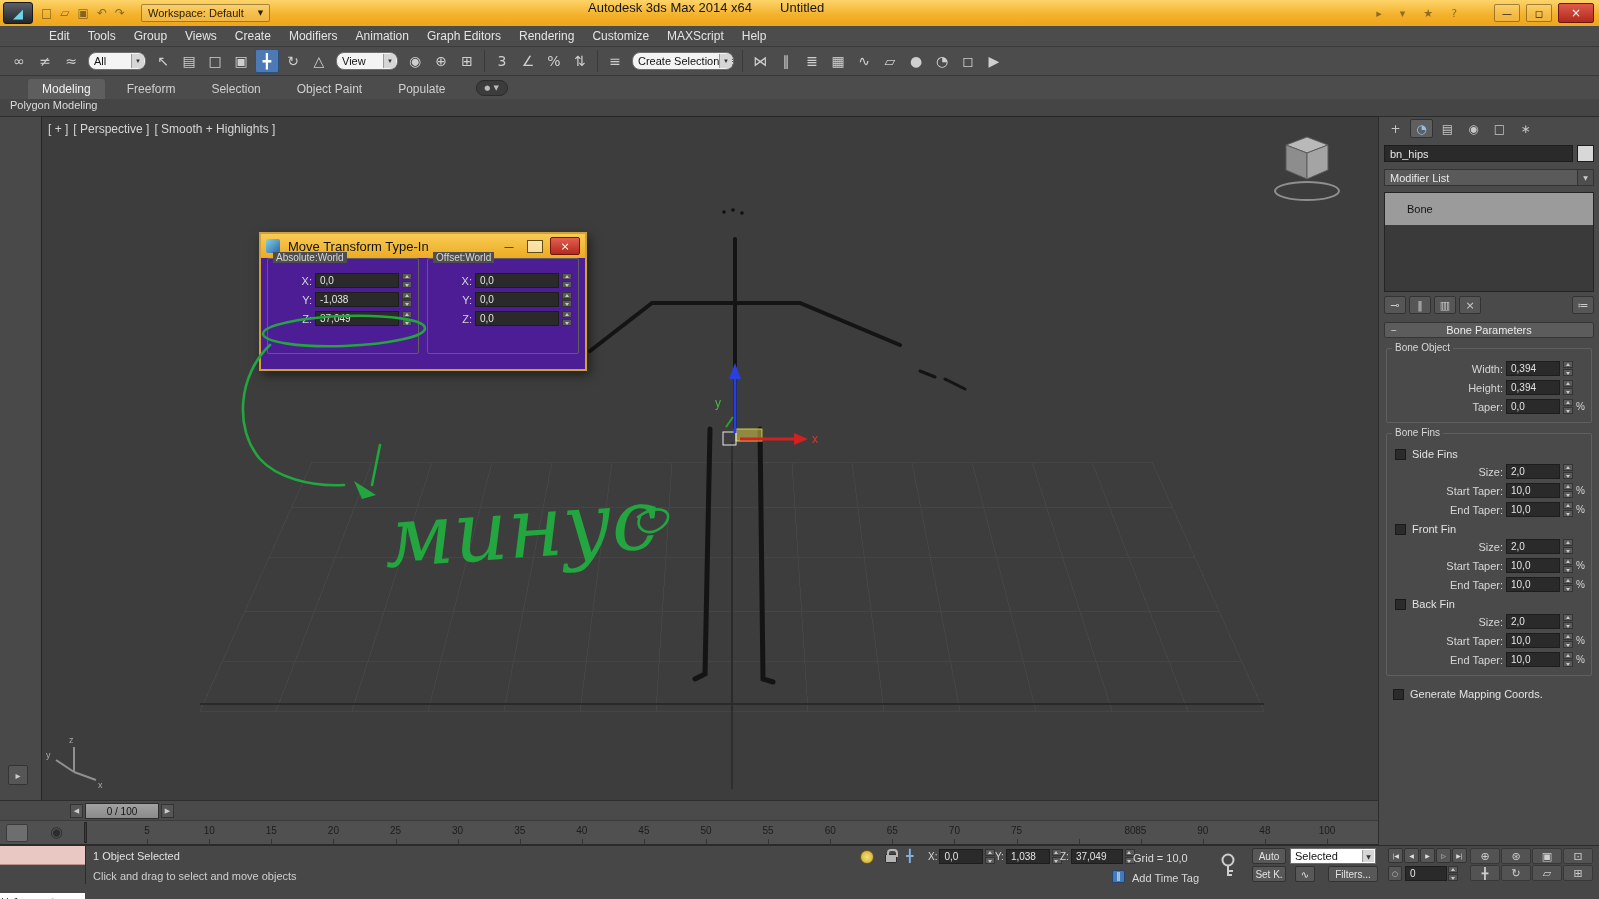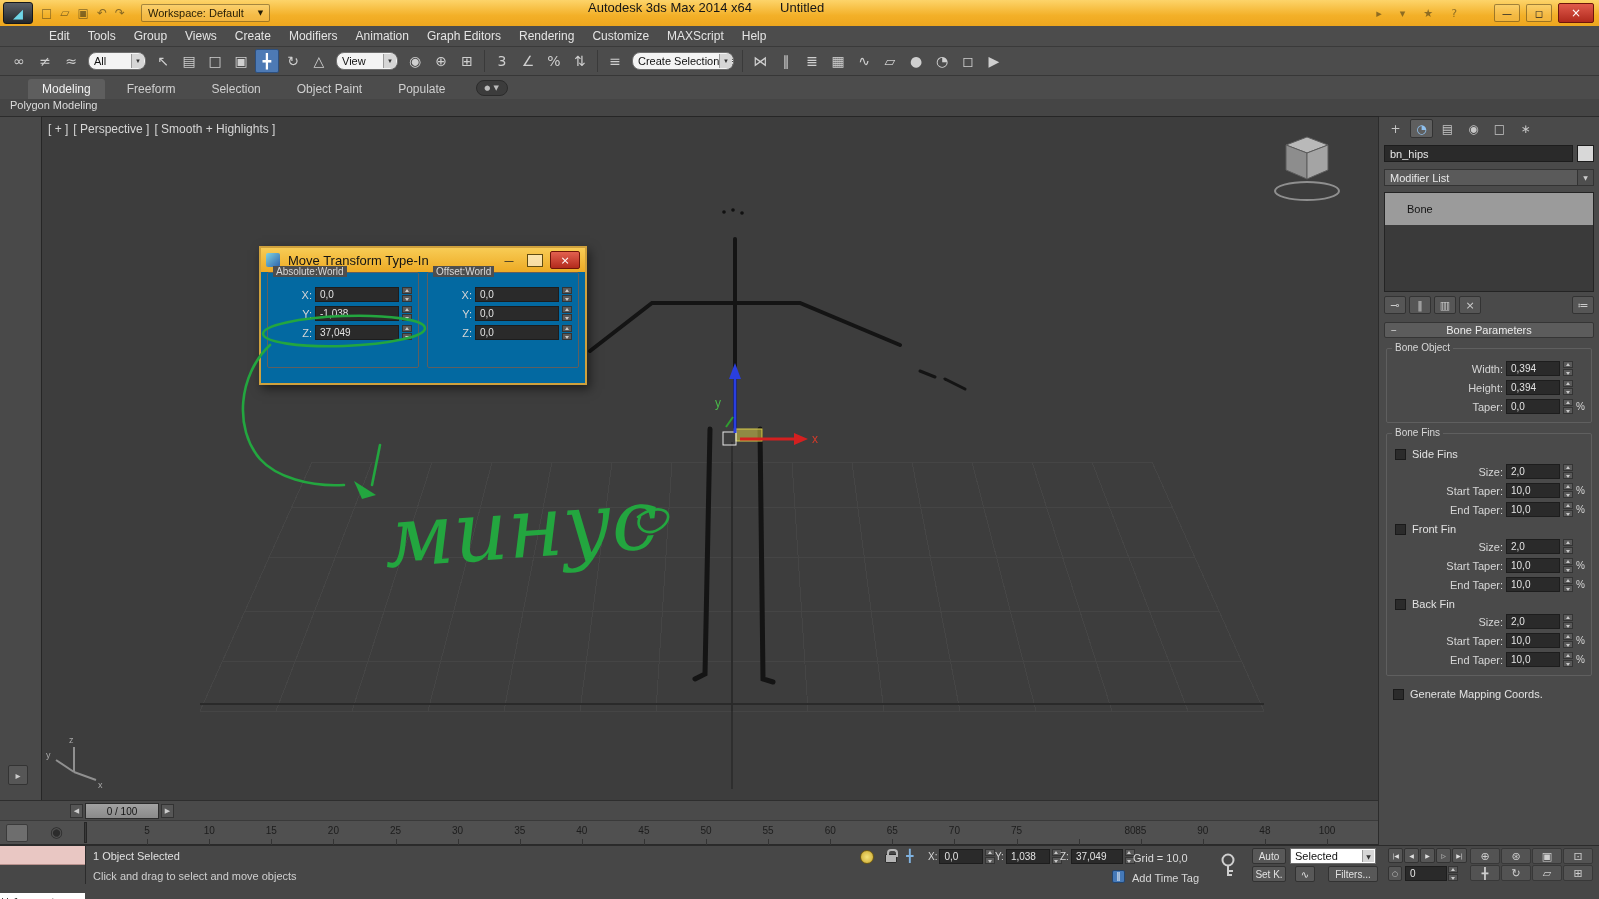--- a/index.html
+++ b/index.html
@@ -47,21 +47,21 @@
 .vp-flyout-btn{position:absolute;left:8px;top:648px;width:20px;height:20px;background:#565656;border:1px solid #333;border-radius:2px;color:#ccc;display:flex;align-items:center;justify-content:center;font-size:10px;font-family:"DejaVu Sans",sans-serif;}
 .viewport{position:absolute;left:42px;top:117px;width:1336px;height:683px;background:#3d3d3d;overflow:hidden;outline:1px solid #262626;}
 .scene{position:absolute;left:0;top:0;z-index:1;}
 .anno{position:absolute;left:0;top:0;z-index:9;pointer-events:none;}
 .vp-label{position:absolute;left:6px;top:5px;z-index:3;display:flex;gap:5px;font-size:12px;color:#d6d6d6;}
 .viewcube{position:absolute;right:26px;top:14px;z-index:3;}
 .anno-stroke{stroke:var(--anno);}
 .anno-fill{fill:var(--anno);}
 
 
-.dialog{position:absolute;left:217px;top:129px;width:328px;height:139px;z-index:5;background:#0369a1;border:2px solid #cfa13d;box-shadow:3px 4px 10px rgba(0,0,0,.5);}
+.dialog{position:absolute;left:217px;top:115px;width:328px;height:139px;z-index:5;background:#4c1d95;border:2px solid #cfa13d;box-shadow:3px 4px 10px rgba(0,0,0,.5);}
 .dlg-title{height:24px;background:linear-gradient(#f8cc55,#edaa24);display:flex;align-items:center;padding:0 5px;color:#141414;}
 .dlg-icon{width:14px;height:14px;border-radius:2px;background:linear-gradient(135deg,#7fd3e2,#2d62aa);margin-right:8px;flex:none;}
 .dlg-title-text{font-size:13px;flex:1;}
 .dlg-btn{width:22px;height:16px;display:flex;align-items:center;justify-content:center;color:#222;font-size:10px;font-family:"DejaVu Sans",sans-serif;}
 .dlg-btn.sq{width:16px;height:13px;border:1px solid #5f4c12;background:rgba(255,255,255,.55);margin:0 7px;}
 .dlg-btn.close{width:30px;height:18px;background:linear-gradient(#e2604f,#b22a1c);border:1px solid #6f150a;border-radius:2px;color:#fff;font-size:11px;}
 .dlg-body{display:flex;padding:0 6px 0 6px;gap:8px;}
 .group{border:1px solid #5f5f5f;border-radius:2px;position:relative;padding:10px 6px 4px 6px;flex:1;height:96px;}
 .group-legend{position:absolute;left:5px;top:-7px;background:#4e4e4e;padding:0 3px;font-size:10px;color:#d8d8d8;white-space:nowrap;}
 .spin-row{display:flex;align-items:center;justify-content:flex-end;margin:4px 0;gap:3px;}

